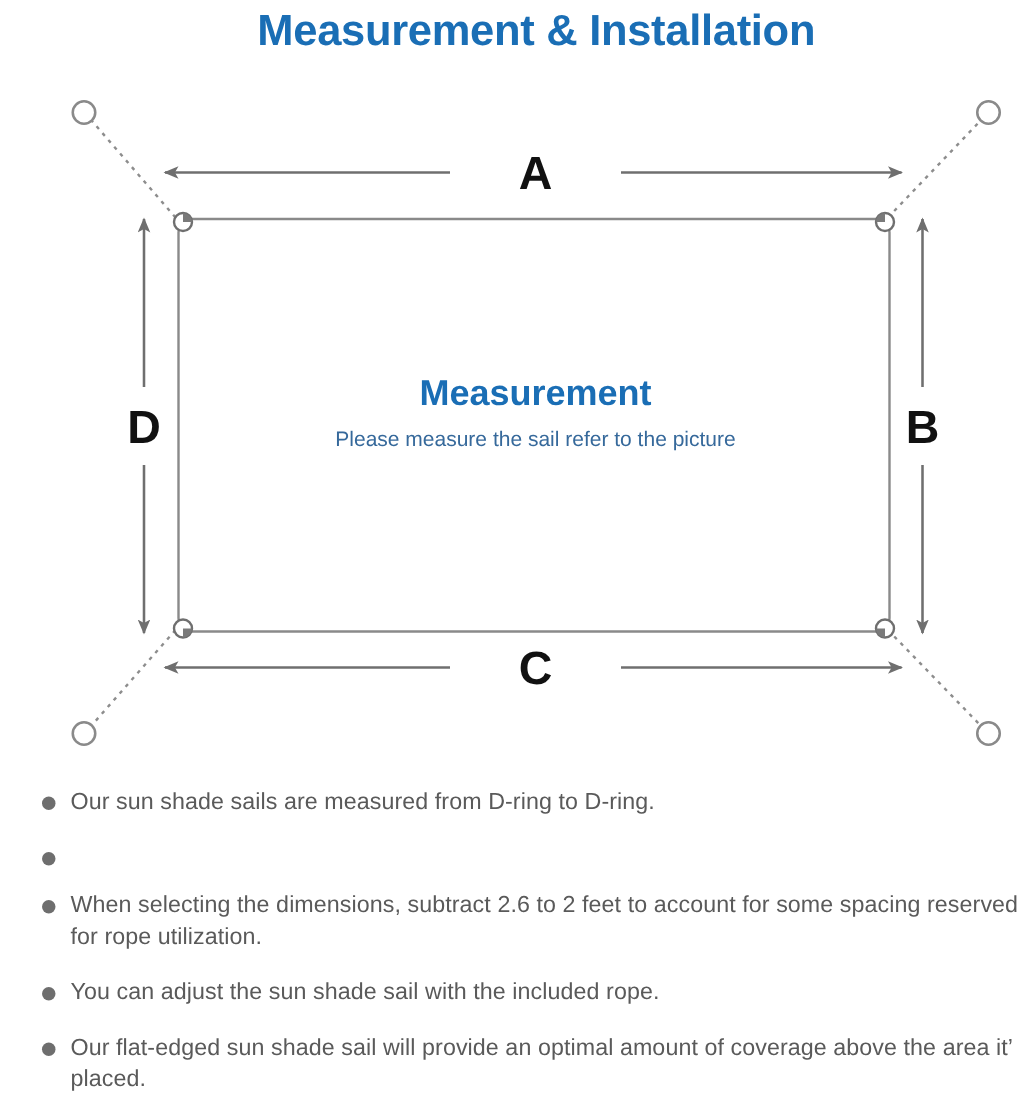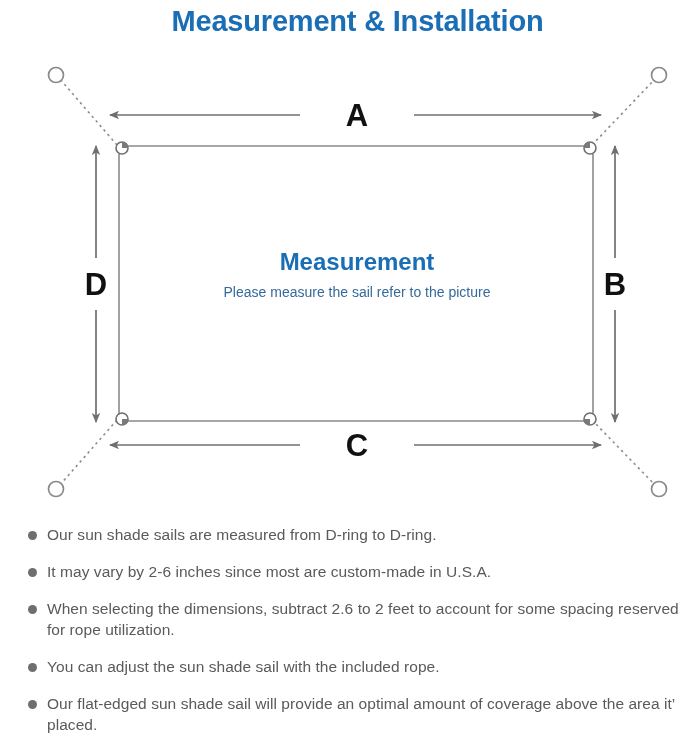--- a/index.html
+++ b/index.html
@@ -166,21 +166,20 @@
     </svg>
   </div>
 
   <div class="notes">
     <div class="note-item">
       <span class="note-bullet"></span>
       <span class="note-text">Our sun shade sails are measured from D-ring to D-ring.</span>
     </div>
     <div class="note-item">
       <span class="note-bullet"></span>
-      <span class="note-text">It may vary by 2-6 inches since most are custom-made in U.S.A.</span>
     </div>
     <div class="note-item">
       <span class="note-bullet"></span>
       <span class="note-text">When selecting the dimensions, subtract 2.6 to 2 feet to account for some spacing reserved for rope utilization.</span>
     </div>
     <div class="note-item">
       <span class="note-bullet"></span>
       <span class="note-text">You can adjust the sun shade sail with the included rope.</span>
     </div>
     <div class="note-item">

